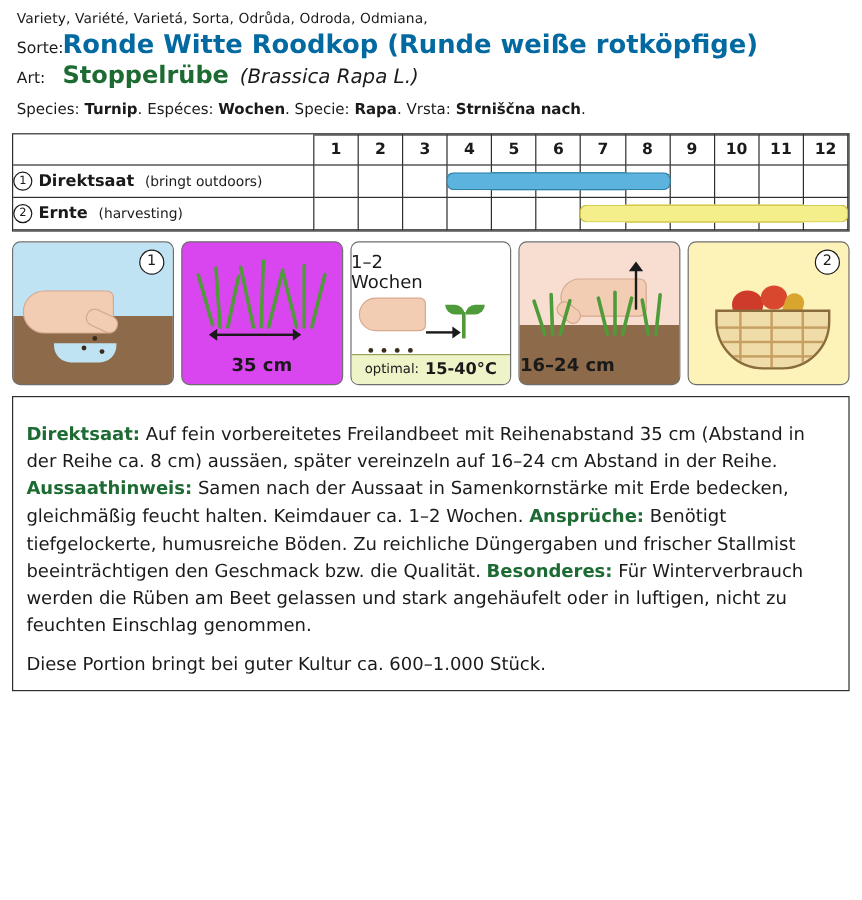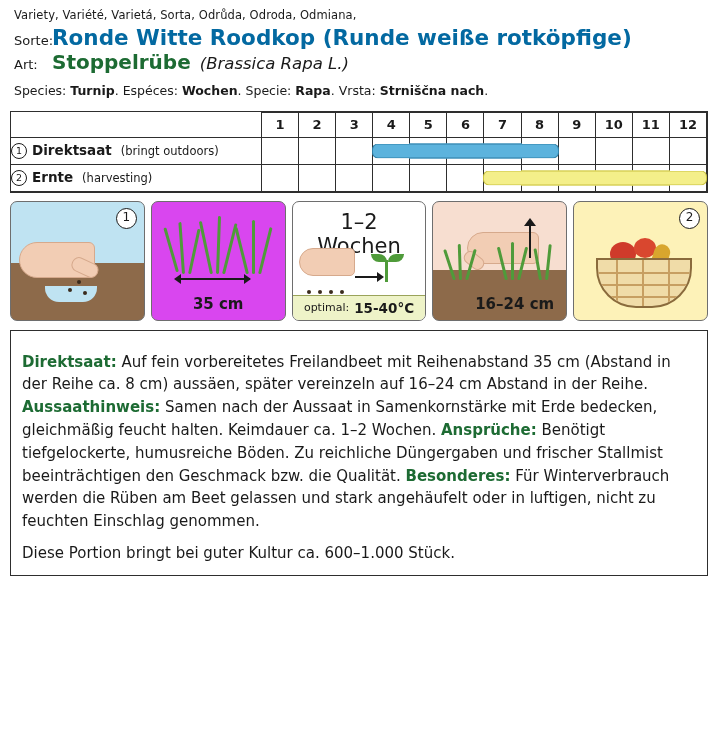--- a/index.html
+++ b/index.html
@@ -77,40 +77,40 @@
   .p2{background:#d946ef;}
   .p2 .leaf{position:absolute;width:3px;background:#4f9b3a;border-radius:2px;transform-origin:bottom center;}
   .p2 .arrow{position:absolute;left:26px;top:76px;width:72px;height:2px;background:#1a1a1a;}
   .p2 .ah{position:absolute;width:0;height:0;border-top:5px solid transparent;border-bottom:5px solid transparent;top:72px;}
   .p2 .ahl{left:22px;border-right:7px solid #1a1a1a;}
   .p2 .ahr{left:92px;border-left:7px solid #1a1a1a;}
   .p2 .cap{position:absolute;left:0;right:0;bottom:7px;text-align:center;font-size:15px;font-weight:bold;color:#1a1a1a;}
 
   
   .p3{background:#ffffff;}
-  .p3 .top{font-size:21px;text-align:center;padding-top:8px;line-height:1.15;font-weight:500;}
+  .p3 .top{font-size:15px;text-align:left;padding-top:8px;line-height:1.15;font-weight:500;}
   .p3 .hand{position:absolute;left:6px;top:46px;width:54px;height:26px;background:#f2cdb4;border:1px solid #d6a98c;border-radius:14px 5px 5px 14px;}
   .p3 .dots{position:absolute;left:14px;top:88px;width:40px;height:5px;}
   .p3 .dot{position:absolute;width:4px;height:4px;border-radius:50%;background:#3a2b1d;}
   .p3 .ar{position:absolute;left:62px;top:74px;width:24px;height:2px;background:#1a1a1a;}
   .p3 .arh{position:absolute;left:84px;top:70px;width:0;height:0;border-top:5px solid transparent;border-bottom:5px solid transparent;border-left:7px solid #1a1a1a;}
   .p3 .spr{position:absolute;left:92px;top:58px;width:3px;height:22px;background:#4f9b3a;}
   .p3 .sprl{position:absolute;width:16px;height:8px;background:#4f9b3a;border-radius:8px 0 8px 0;}
   .p3 .optbar{position:absolute;left:0;right:0;bottom:0;height:24px;background:#eef3c8;border-top:1px solid #9aa35a;
      display:flex;align-items:center;justify-content:center;gap:5px;font-size:11px;}
   .p3 .optbar b{font-size:13.5px;}
 
   
   .p4{background:linear-gradient(to bottom,#f7ded0 0 58%,#8d6a4a 58% 100%);}
   .p4 .hand{position:absolute;left:34px;top:30px;width:70px;height:30px;background:#f2cdb4;border:1px solid #d6a98c;border-radius:16px 6px 6px 16px;}
   .p4 .pinch{position:absolute;left:30px;top:52px;width:20px;height:11px;background:#f2cdb4;border:1px solid #d6a98c;border-radius:6px;transform:rotate(38deg);}
   .p4 .uparr{position:absolute;left:96px;top:22px;width:2px;height:34px;background:#1a1a1a;}
   .p4 .uparrh{position:absolute;left:91px;top:16px;width:0;height:0;border-left:6px solid transparent;border-right:6px solid transparent;border-bottom:8px solid #1a1a1a;}
   .p4 .leaf{position:absolute;width:3px;background:#4f9b3a;border-radius:2px;transform-origin:bottom center;}
-  .p4 .cap{position:absolute;left:0;right:12px;bottom:7px;text-align:right;font-size:15px;font-weight:bold;color:#1a1a1a;}
+  .p4 .cap{position:absolute;left:0;right:12px;bottom:7px;text-align:left;font-size:15px;font-weight:bold;color:#1a1a1a;}
 
   
   .p5{background:#fdf2b8;}
   .p5 .basket{position:absolute;left:22px;top:56px;width:92px;height:46px;border:2px solid #8a6b3c;border-radius:0 0 40px 40px;background:#f0dca8;overflow:hidden;}
   .p5 .weave{position:absolute;background:#c79f62;}
   .p5 .veg{position:absolute;border-radius:50%;}
 
   
   .bodybox{
     margin:9px 10px 0 10px;border:1px solid #2e2e2e;padding:20px 11px 10px 11px;

